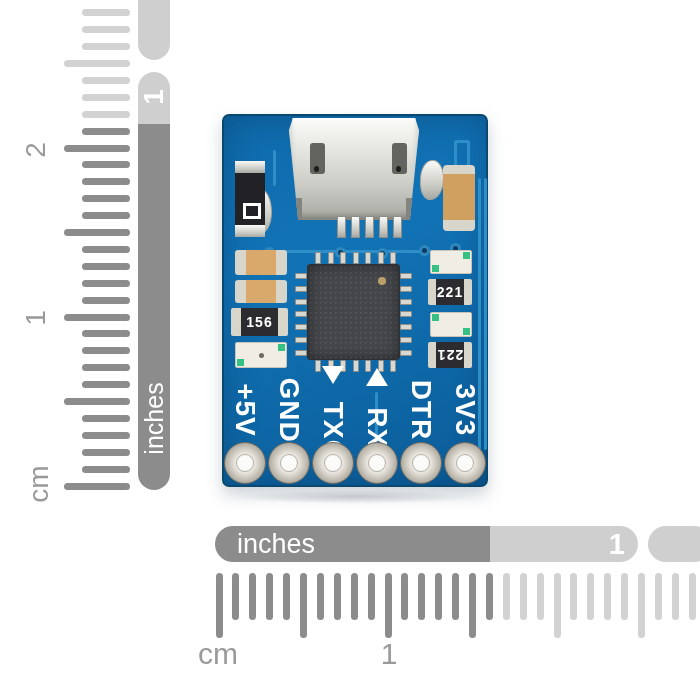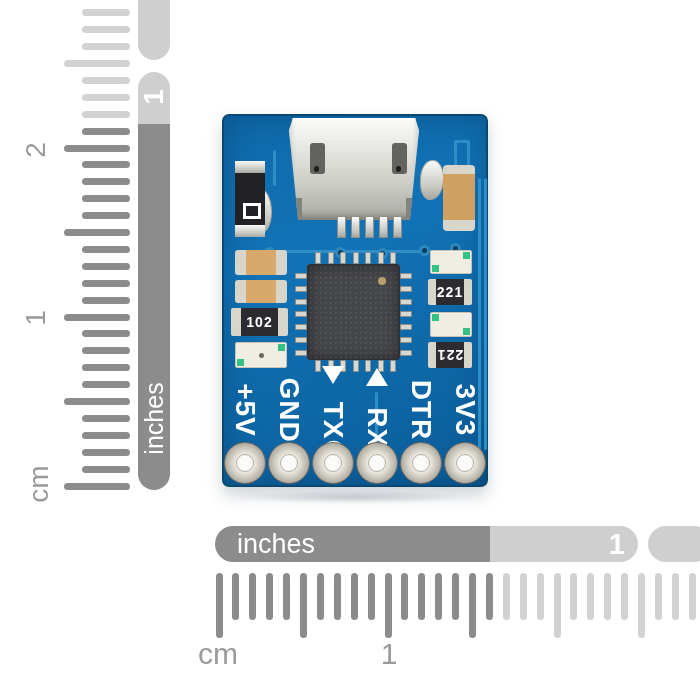--- a/index.html
+++ b/index.html
@@ -138,21 +138,21 @@
       <div class="abs silver" style="left:0;top:-6px;width:30px;height:12px"></div>
       <div class="abs silver" style="left:0;bottom:-6px;width:30px;height:12px"></div>
       <div class="abs" style="left:8px;top:36px;width:12px;height:10px;border:3px solid #fff"></div>
     </div>
     <div class="abs" style="left:11px;top:134px;width:52px;height:25px;border-radius:3px;
          background:linear-gradient(90deg,#d8d5cb 0 11px,#d9a96b 11px 41px,#d8d5cb 41px)"></div>
     <div class="abs" style="left:11px;top:164px;width:52px;height:23px;border-radius:3px;
          background:linear-gradient(90deg,#d8d5cb 0 11px,#d9a96b 11px 41px,#d8d5cb 41px)"></div>
     <div class="abs" style="left:7px;top:192px;width:57px;height:28px;border-radius:2px;
          background:linear-gradient(90deg,#d8d5cb 0 10px,#2c2c30 10px 47px,#d8d5cb 47px)">
-      <span class="smd-text">102</span>
+      <span class="smd-text">156</span>
     </div>
     <div class="abs" style="left:11px;top:226px;width:52px;height:26px;background:#f0ede4;border-radius:2px;border:1px solid #c9c4b7;box-sizing:border-box">
       <div class="green-mark" style="left:1px;bottom:1px"></div>
       <div class="green-mark" style="right:1px;top:1px"></div>
       <div class="abs" style="left:23px;top:10px;width:5px;height:5px;background:#6b6b5f;border-radius:50%"></div>
     </div>
 
     <div class="abs" style="left:219px;top:49px;width:32px;height:66px;border-radius:4px;
          background:linear-gradient(180deg,#d8d5cb 0 9px,#cfa05f 9px 55px,#d8d5cb 55px)"></div>
     <div class="abs" style="left:206px;top:134px;width:42px;height:24px;background:#f0ede4;border-radius:2px;border:1px solid #c9c4b7;box-sizing:border-box">

